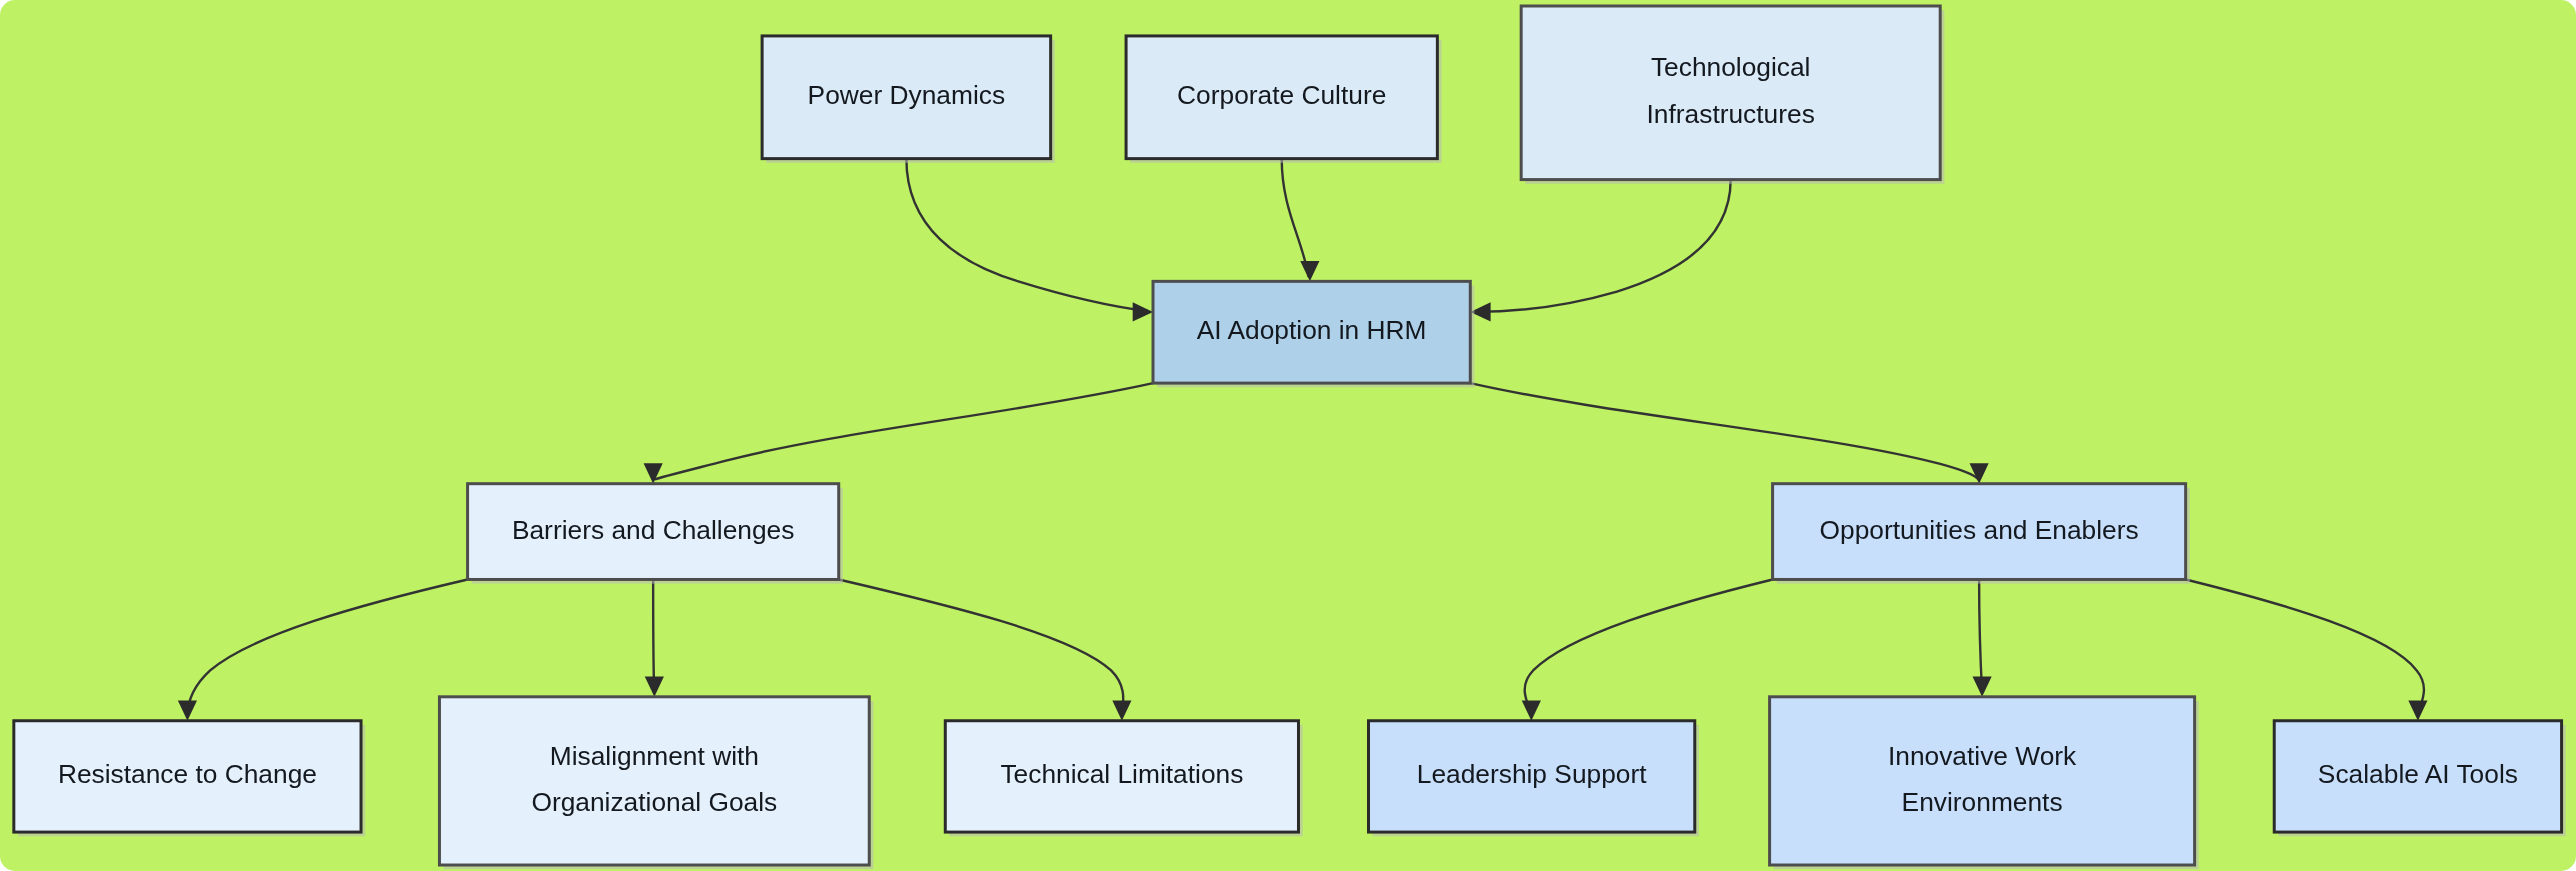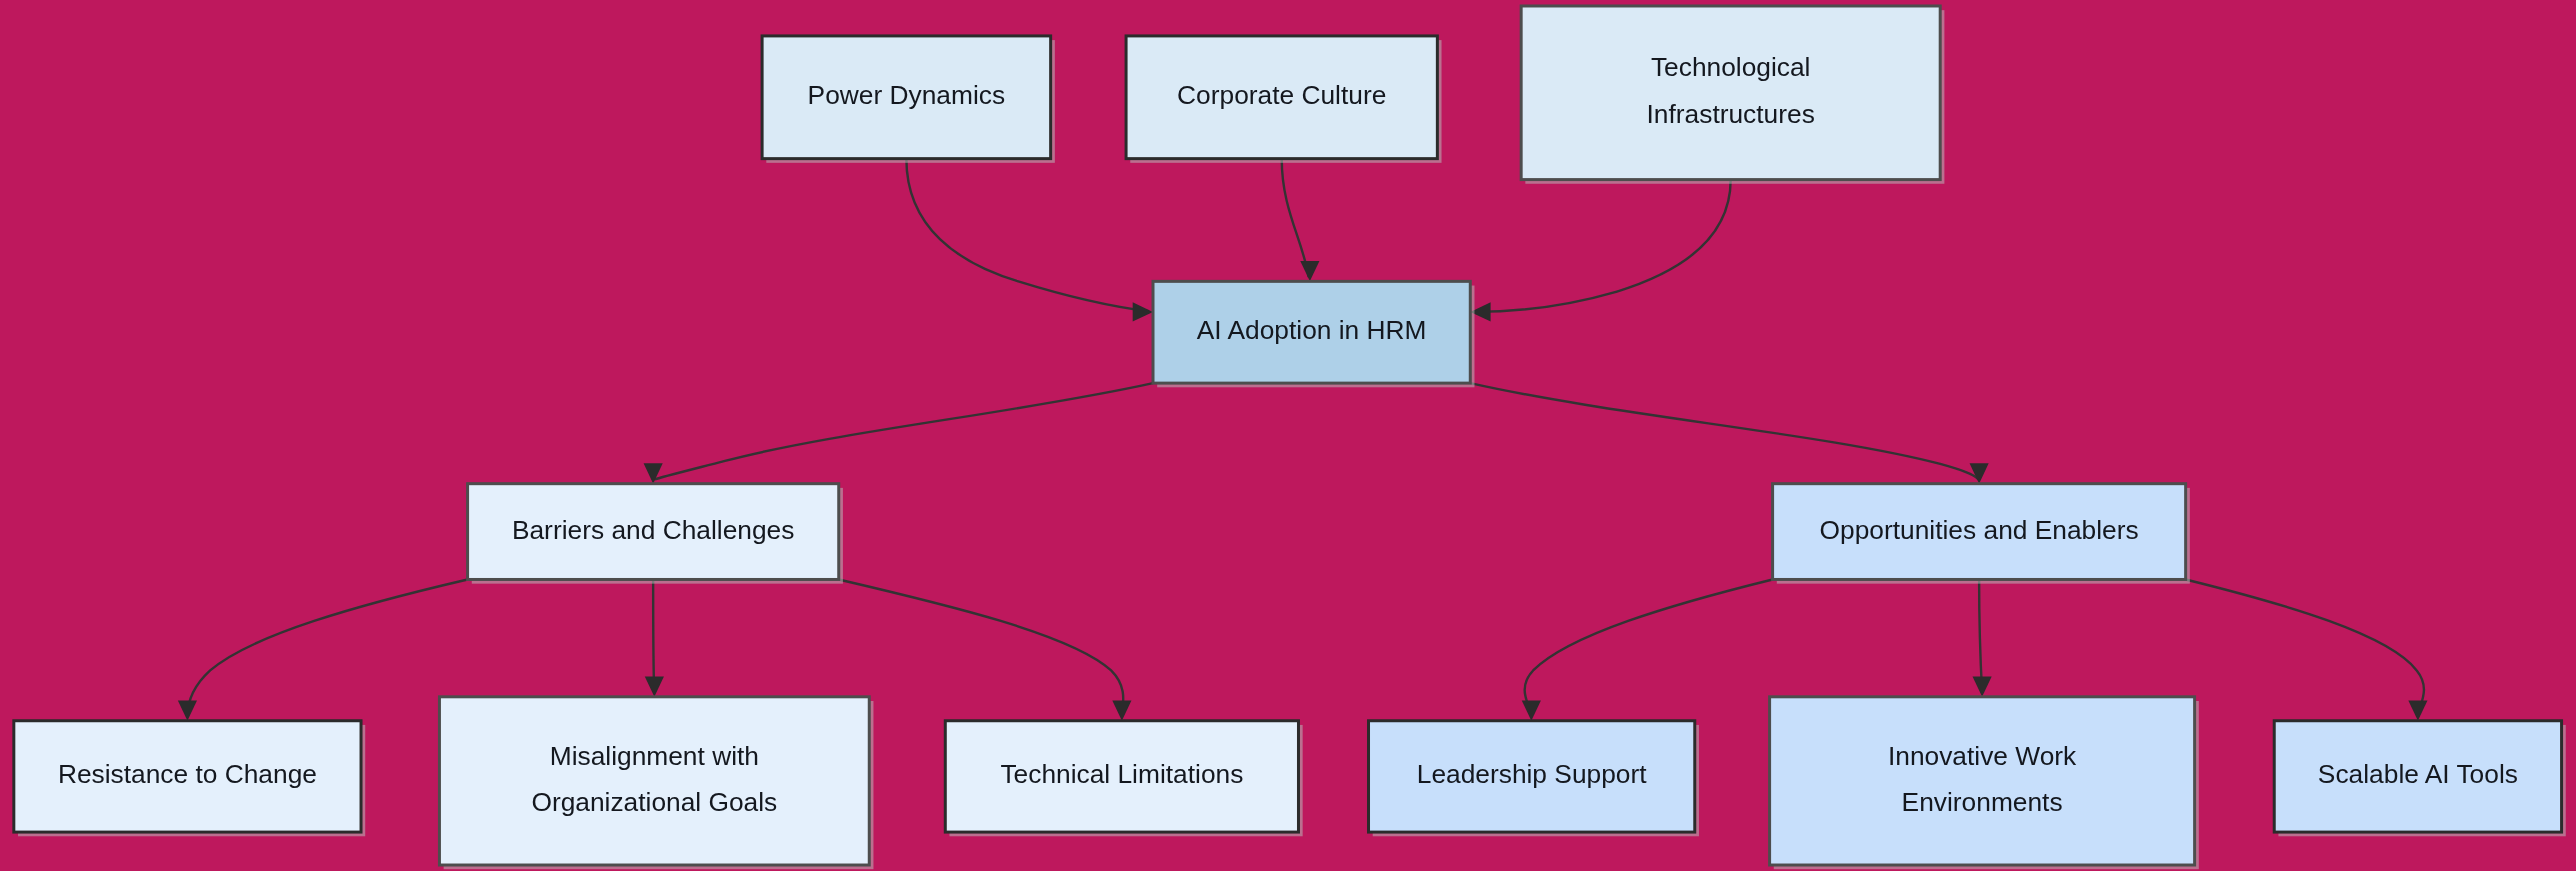--- a/index.html
+++ b/index.html
@@ -11,21 +11,22 @@
   body {
     width: 2576px;
     height: 871px;
     font-family: "Liberation Sans", sans-serif;
     overflow: hidden;
   }
   #diagram-root {
     position: relative;
     width: 2576px;
     height: 871px;
-    background: #be185d;
+    background: #bef264;
+    border-radius: 15px;
   }
   #flow-svg {
     position: absolute;
     left: 0;
     top: 0;
     width: 2576px;
     height: 871px;
     display: block;
   }
   .node-rect {

